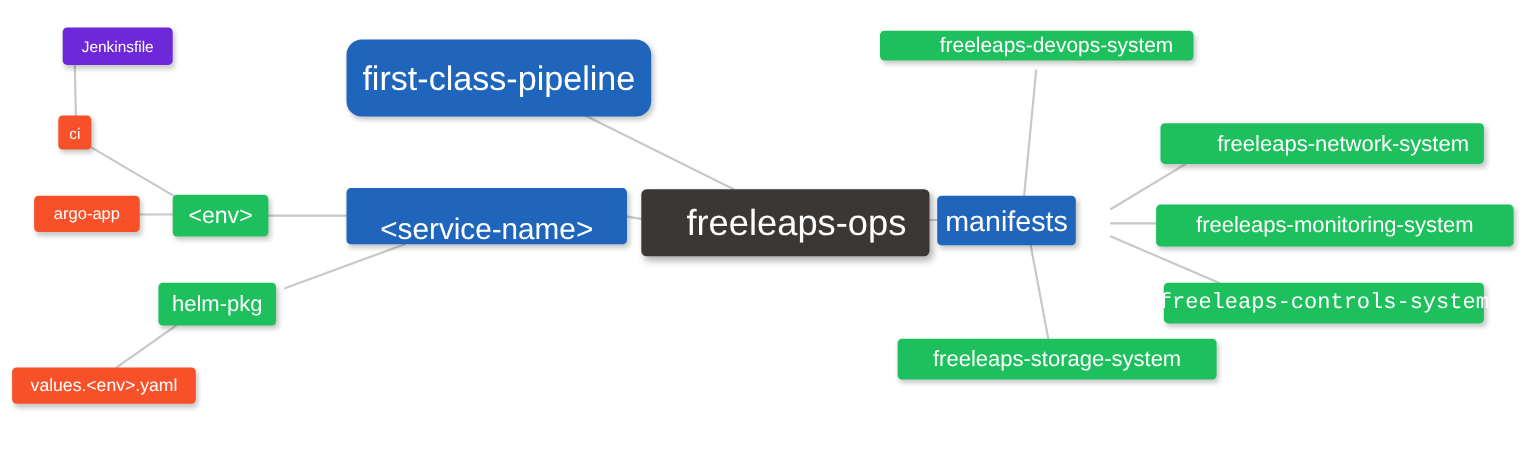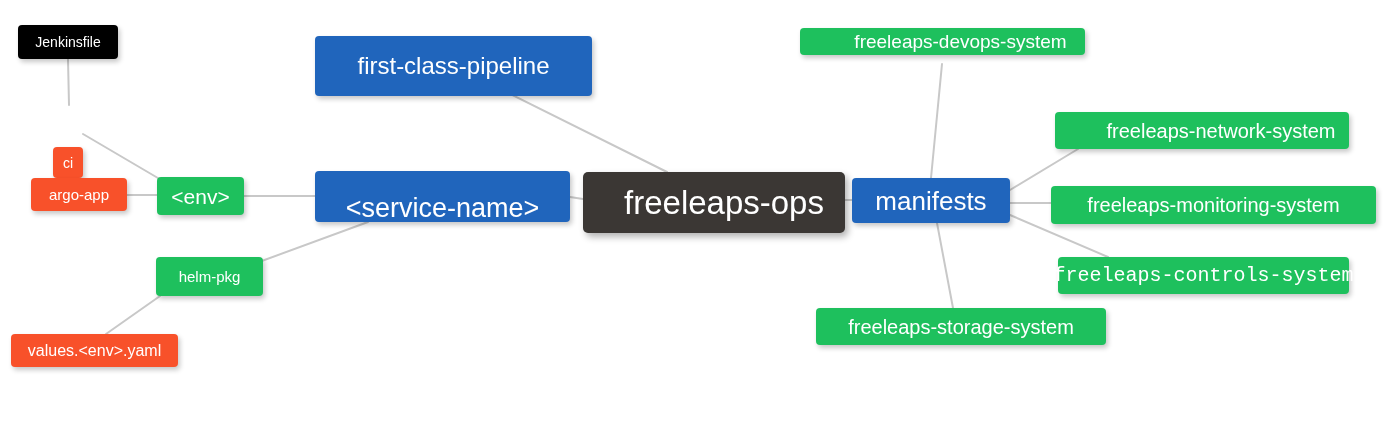--- a/index.html
+++ b/index.html
@@ -41,21 +41,21 @@
     z-index: 2;
     cursor: pointer;
   }
   .node.root {
     background: #3b3734;
     border-radius: 5px;
     box-shadow: 3px 4px 7px rgba(0, 0, 0, 0.3);
   }
   .node.blue   { background: #2065bc; }
   .node.green  { background: #1ec05d; }
-  .node.orange { background: #000000; }
+  .node.orange { background: #6d28d9; margin-left: 39px; }
   .node.red    { background: #f8512a; }
 </style>
 </head>
 <body>
 
 <div id="mindmap">
 
   <svg id="edge-layer" viewBox="0 0 1390 421" width="1390" height="421" xmlns="http://www.w3.org/2000/svg">
       <line x1="68" y1="59" x2="69" y2="105" stroke="#c8c8c8" stroke-width="2" stroke-linecap="round"></line>
       <line x1="83" y1="134" x2="163" y2="181" stroke="#c8c8c8" stroke-width="2" stroke-linecap="round"></line>
@@ -70,45 +70,45 @@
       <line x1="1010" y1="190" x2="1078" y2="149" stroke="#c8c8c8" stroke-width="2" stroke-linecap="round"></line>
       <line x1="1010" y1="203" x2="1051" y2="203" stroke="#c8c8c8" stroke-width="2" stroke-linecap="round"></line>
       <line x1="1010" y1="215" x2="1108" y2="257" stroke="#c8c8c8" stroke-width="2" stroke-linecap="round"></line>
       <line x1="937" y1="223" x2="953" y2="308" stroke="#c8c8c8" stroke-width="2" stroke-linecap="round"></line>
     </svg>
 
   <div id="node-layer">
       <div class="node orange" style="left: 18px; top: 25px; width: 100px; height: 34px; font-size: 14px;">
         <span>Jenkinsfile</span>
       </div>
-      <div class="node red" style="left: 53px; top: 105px; width: 30px; height: 31px; font-size: 14px; margin-top: 42px;">
+      <div class="node red" style="left: 53px; top: 105px; width: 30px; height: 31px; font-size: 14px;">
         <span>ci</span>
       </div>
       <div class="node red" style="left: 31px; top: 178px; width: 96px; height: 33px; font-size: 15px;">
         <span>argo-app</span>
       </div>
       <div class="node green" style="left: 157px; top: 177px; width: 87px; height: 38px; font-size: 21px;">
         <span>&lt;env&gt;</span>
       </div>
       <div class="node blue" style="left: 315px; top: 171px; width: 255px; height: 51px; font-size: 27px; align-items: flex-end;">
         <span>&lt;service-name&gt;</span>
       </div>
-      <div class="node blue" style="left: 315px; top: 36px; width: 277px; height: 60px; font-size: 24px;">
+      <div class="node blue" style="left: 315px; top: 36px; width: 277px; height: 70px; font-size: 31px; border-radius: 14px;">
         <span>first-class-pipeline</span>
       </div>
-      <div class="node green" style="left: 156px; top: 257px; width: 107px; height: 39px; font-size: 15px;">
+      <div class="node green" style="left: 144px; top: 257px; width: 107px; height: 39px; font-size: 20px;">
         <span>helm-pkg</span>
       </div>
       <div class="node red" style="left: 11px; top: 334px; width: 167px; height: 33px; font-size: 16px;">
         <span>values.&lt;env&gt;.yaml</span>
       </div>
       <div class="node root" style="left: 583px; top: 172px; width: 262px; height: 61px; font-size: 33px; padding-left: 20px;">
         <span>freeleaps-ops</span>
       </div>
-      <div class="node blue" style="left: 852px; top: 178px; width: 158px; height: 45px; font-size: 26px;">
+      <div class="node blue" style="left: 852px; top: 178px; width: 126px; height: 45px; font-size: 26px;">
         <span>manifests</span>
       </div>
       <div class="node green" style="left: 800px; top: 28px; width: 285px; height: 27px; font-size: 19px; padding-left: 36px;">
         <span>freeleaps-devops-system</span>
       </div>
       <div class="node green" style="left: 1055px; top: 112px; width: 294px; height: 37px; font-size: 20px; padding-left: 38px;">
         <span>freeleaps-network-system</span>
       </div>
       <div class="node green" style="left: 1051px; top: 186px; width: 325px; height: 38px; font-size: 20px;">
         <span>freeleaps-monitoring-system</span>

